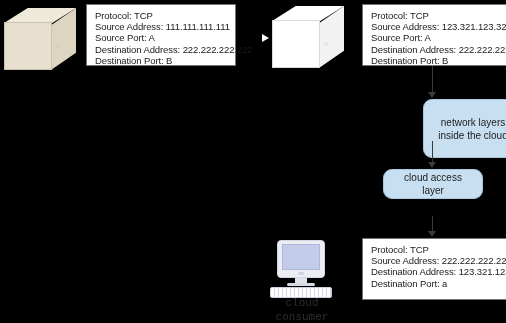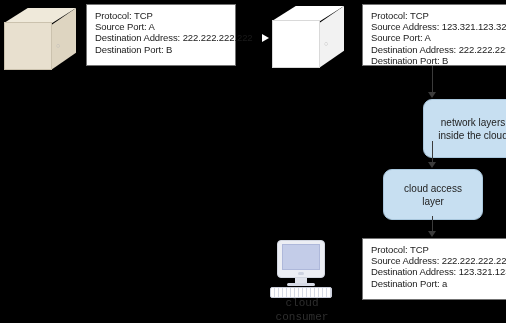--- a/index.html
+++ b/index.html
@@ -50,21 +50,21 @@
     text-align: center;
   }
   .cloud-box-label {
     font-family: "Liberation Sans", sans-serif;
     font-size: 10px;
     line-height: 13px;
     color: #222222;
     white-space: pre-line;
   }
   #box-network-layers { left: 383px; top: 99px;  width: 100px; height: 59px; margin-left: 40px; }
-  #box-cloud-access   { left: 383px; top: 169px; width: 100px; height: 51px; }
+  #box-cloud-access   { left: 383px; top: 169px; width: 100px; height: 30px; }
 
   
   .conn-line {
     position: absolute;
     background: #3b3b3b;
     width: 1.4px;
   }
   .arrow-down {
     position: absolute;
     width: 0; height: 0;
@@ -185,20 +185,21 @@
 
   <div class="box3d" id="icon-box-left">
     <div class="face-side"></div>
     <div class="face-top"></div>
     <div class="face-front"></div>
     <div class="box3d-detail" style="left:52px; top:34px;">○</div>
   </div>
 
   <div class="packet-box" id="packet-left">
     <div class="packet-line">Protocol: TCP</div>
+    <div class="packet-line">Source Address: 111.111.111.111</div>
     <div class="packet-line">Source Port: A</div>
     <div class="packet-line">Destination Address: 222.222.222.222</div>
     <div class="packet-line">Destination Port: B</div>
   </div>
 
   <div class="arrow-right" id="arrow-into-center-box"></div>
 
   <div class="box3d" id="icon-box-center">
     <div class="face-side"></div>
     <div class="face-top"></div>

